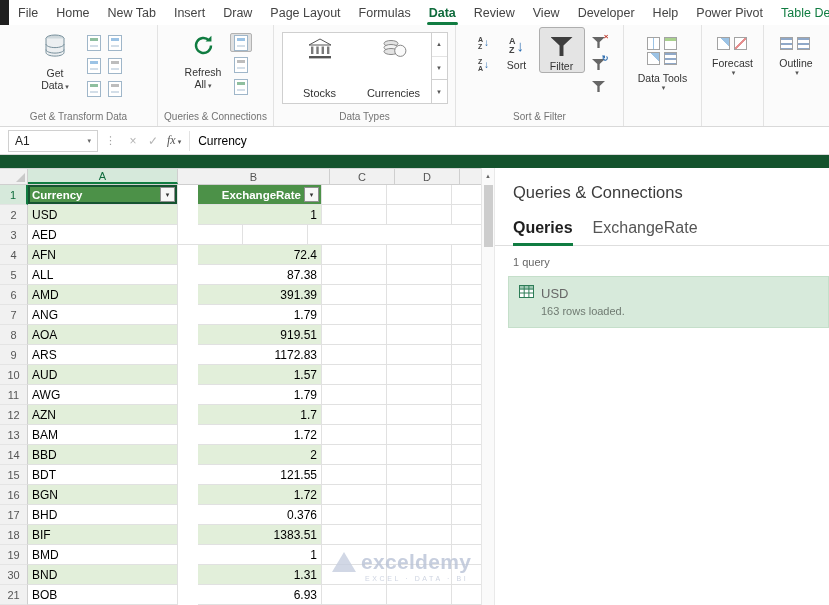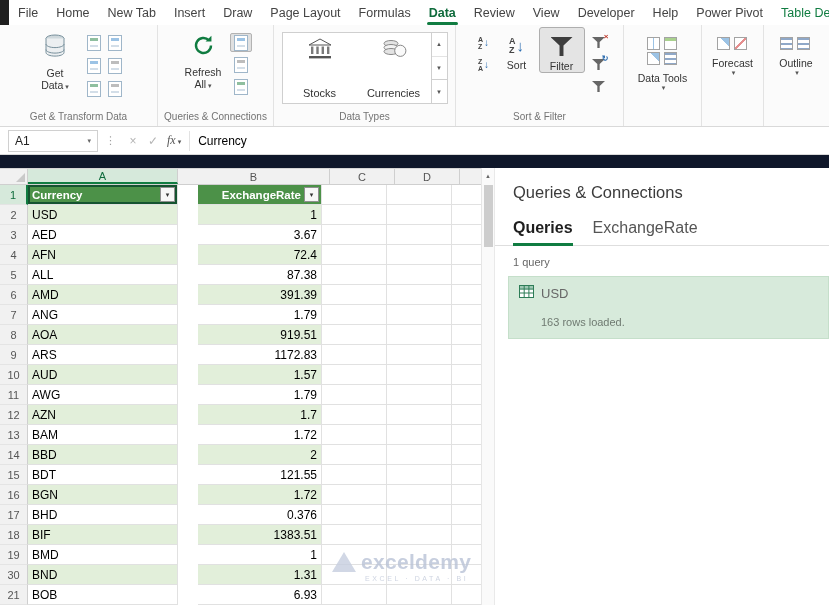--- a/index.html
+++ b/index.html
@@ -1,18 +1,18 @@
 <!DOCTYPE html>
 <html><head>
 <meta charset="utf-8">
 <style>
   *{margin:0;padding:0;box-sizing:border-box;}
   html,body{background:#fff;}
   body{font-family:"Liberation Sans",sans-serif;}
-  .app{position:relative;width:829px;height:605px;background:#0f172a;overflow:hidden;}
+  .app{position:relative;width:829px;height:605px;background:#14532d;overflow:hidden;}
 
   
   .tabbar{position:absolute;left:0;top:0;width:100%;height:25px;background:#fff;display:flex;align-items:stretch;}
   .win-edge{width:9px;height:25px;background:#1f1f1f;flex:none;}
   .rtab{padding:0 9px;display:flex;align-items:center;font-size:12.5px;color:#444;cursor:pointer;position:relative;white-space:nowrap;}
   .rtab.active{color:#0f6b3c;font-weight:bold;}
   .rtab.active::after{content:"";position:absolute;left:7px;right:7px;bottom:0;height:3px;background:#107C41;border-radius:2px;}
   .rtab.contextual{color:#107C41;}
 
   
@@ -109,21 +109,21 @@
   .pane{position:absolute;left:494px;top:168px;width:335px;height:437px;background:#fff;border-left:1px solid #e9e9e9;}
   .pane-title{font-size:16.5px;color:#3b3b3b;padding:15px 0 0 18px;}
   .pane-tabs{display:flex;gap:20px;padding:17px 0 0 18px;border-bottom:1px solid #dedede;}
   .ptab{font-size:16px;color:#555;padding-bottom:8px;position:relative;cursor:pointer;}
   .ptab.active{color:#1f1f1f;font-weight:bold;}
   .ptab.active::after{content:"";position:absolute;left:0;right:0;bottom:-1px;height:3px;background:#107c41;}
   .pane-count{font-size:11px;color:#666;padding:10px 0 8px 18px;}
   .query-item{margin-left:13px;background:#d7eadb;border:1px solid #c5dfca;padding:7px 10px 10px 10px;cursor:pointer;}
   .qi-head{display:flex;align-items:center;gap:7px;}
   .qi-name{font-size:13px;color:#676767;}
-  .qi-status{font-size:11px;color:#6f7a71;padding-left:22px;margin-top:14px;}
+  .qi-status{font-size:11px;color:#6f7a71;padding-left:22px;margin-top:3px;}
 
   
   .watermark{position:absolute;left:332px;top:551px;width:170px;pointer-events:none;opacity:0.8;}
   .wm-row{display:flex;align-items:flex-end;}
   .wm-logo{width:0;height:0;border-left:12px solid transparent;border-right:12px solid transparent;border-bottom:20px solid #c6cedf;display:inline-block;margin-right:5px;}
   .wm-title{font-size:21px;font-weight:bold;color:#b9c2d6;letter-spacing:0.3px;line-height:21px;}
   .wm-sub{font-size:7px;letter-spacing:2.6px;color:#c2cada;margin:3px 0 0 33px;}
 </style>
 </head>
 <body>
@@ -365,21 +365,20 @@
           <div class="rn">2</div>
           <div class="cell ca">USD</div>
           <div class="cell cb">1</div>
           <div class="cell cc"></div>
           <div class="cell cd"></div>
           <div class="cell cfill"></div>
         </div>
         <div class="srow">
           <div class="rn">3</div>
           <div class="cell ca">AED</div>
-          <div class="cell cb">3.67</div>
           <div class="cell cc"></div>
           <div class="cell cd"></div>
           <div class="cell cfill"></div>
         </div>
         <div class="srow band">
           <div class="rn">4</div>
           <div class="cell ca">AFN</div>
           <div class="cell cb">72.4</div>
           <div class="cell cc"></div>
           <div class="cell cd"></div>

